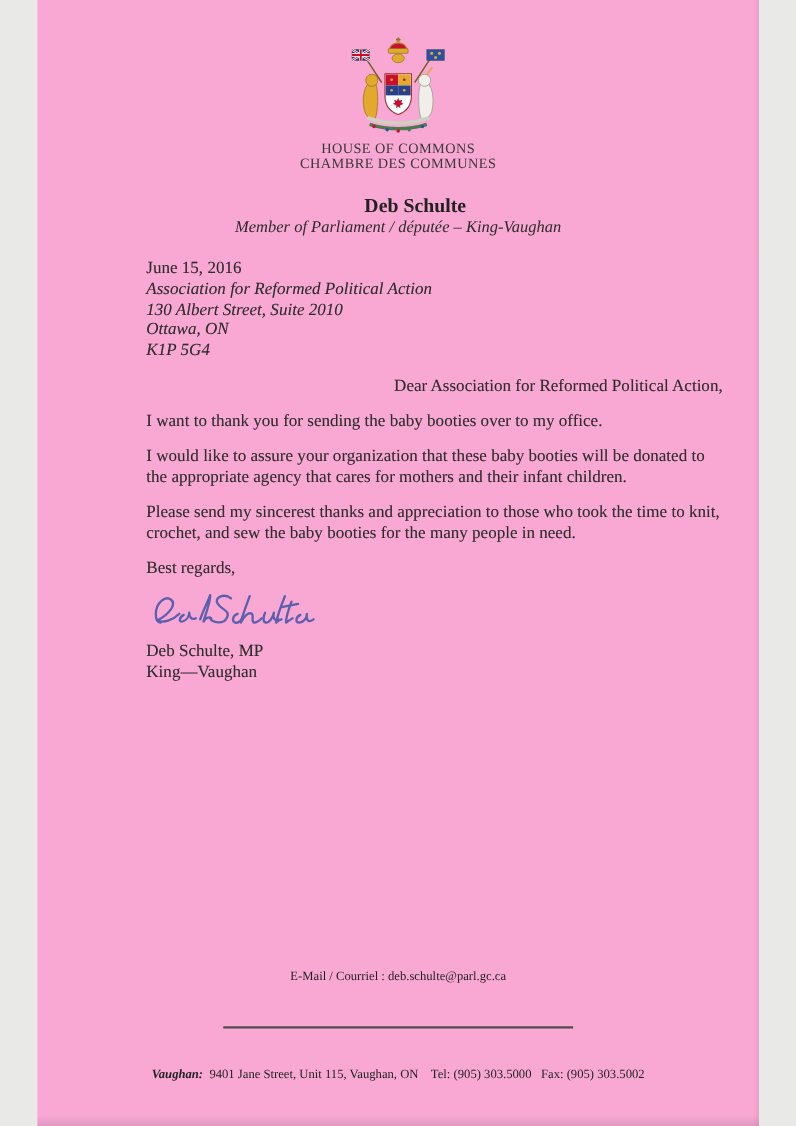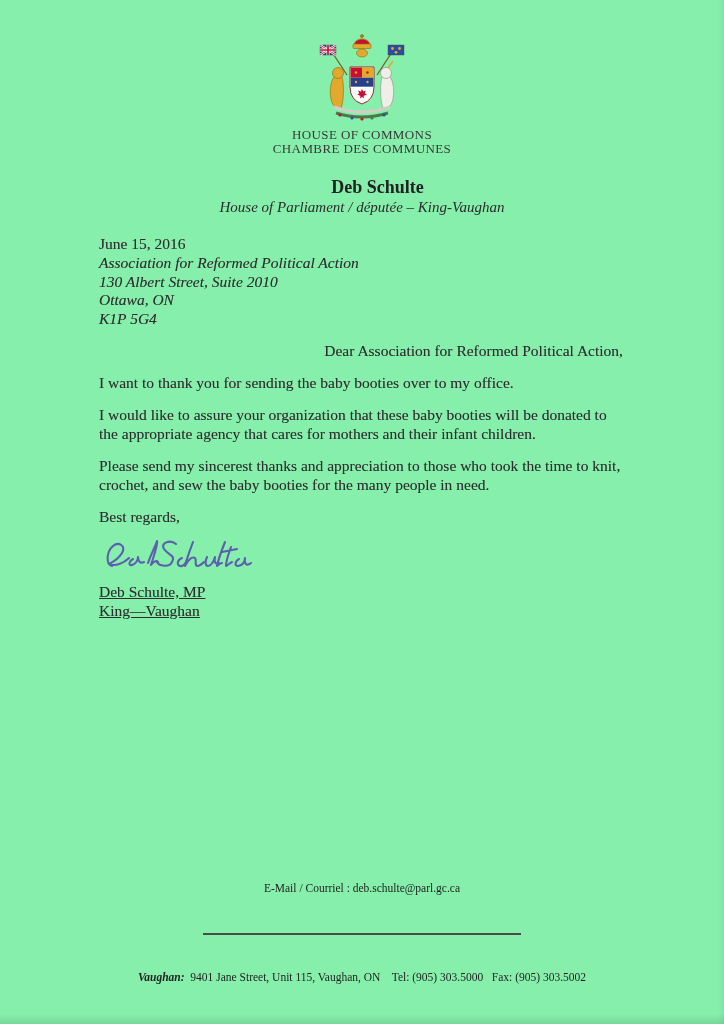--- a/index.html
+++ b/index.html
@@ -1,20 +1,20 @@
 <!DOCTYPE html>
 <html><head>
 <meta charset="utf-8">
 <style>
   html,body{margin:0;padding:0;background:#e9e9e7;}
   .page{
     position:relative;
-    width:724px;height:1024px;
+    width:656px;height:1024px;
     margin:0 auto;
-    background:#86efac;
+    background:#f9a8d4;
     font-family:"Liberation Serif", serif;
     color:#2e2e2e;
     overflow:hidden;
   }
   .page::after{
     content:"";position:absolute;left:0;right:0;bottom:0;height:10px;
     background:linear-gradient(to bottom, rgba(0,0,0,0), rgba(0,0,0,0.10));
     pointer-events:none;
   }
   .page::before{
@@ -42,21 +42,21 @@
     width:524px;
     font-size:15.5px;line-height:19px;
     text-shadow:0 0 0.4px rgba(40,40,40,0.35);
   }
   .content .date{margin:0 0 1px 0;}
   .recipient div{line-height:18.5px;font-style:italic;}
   .salutation{margin:29px 0 0 0;text-align:right;}
   .content p{margin:13px 0 0 0;}
   .closing{margin-top:14px;}
   .signature-svg{display:block;margin:8px 0 0 2px;width:152px;height:46px;}
-  .signer{margin-top:2px;line-height:19px;text-decoration:underline;}
+  .signer{margin-top:2px;line-height:19px;}
   .footer{
     position:absolute;left:0;right:0;top:851px;
     text-align:center;
     font-size:11.5px;line-height:15px;color:#1f1f1f;
     white-space:pre-wrap;
   }
   .footer .lbl{font-weight:bold;font-style:italic;}
   .footer-divider{
     width:318px;height:0;
     margin:7px auto 5px;
@@ -121,21 +121,21 @@
     <circle cx="48" cy="86" r="1.6" fill="#c8102e"></circle>
     <circle cx="58" cy="85" r="1.6" fill="#4a7a4a"></circle>
     <circle cx="70" cy="82" r="1.6" fill="#2a4fa0"></circle>
   </svg>
 
   <div class="org">
     <div>HOUSE OF COMMONS</div>
     <div>CHAMBRE DES COMMUNES</div>
   </div>
   <div class="mp-name">Deb Schulte</div>
-  <div class="mp-title">House of Parliament / députée – King-Vaughan</div>
+  <div class="mp-title">Member of Parliament / députée – King-Vaughan</div>
 
   <div class="content">
     <div class="date">June 15, 2016</div>
 
     <div class="recipient">
       <div>Association for Reformed Political Action</div>
       <div>130 Albert Street, Suite 2010</div>
       <div>Ottawa, ON</div>
       <div>K1P 5G4</div>
     </div>

